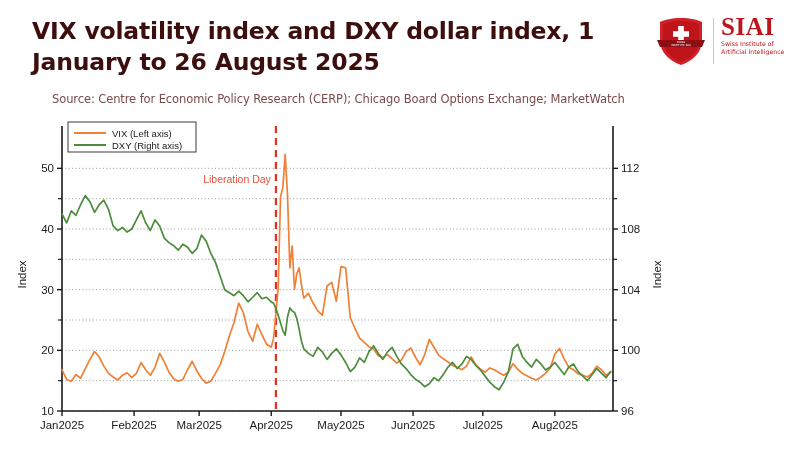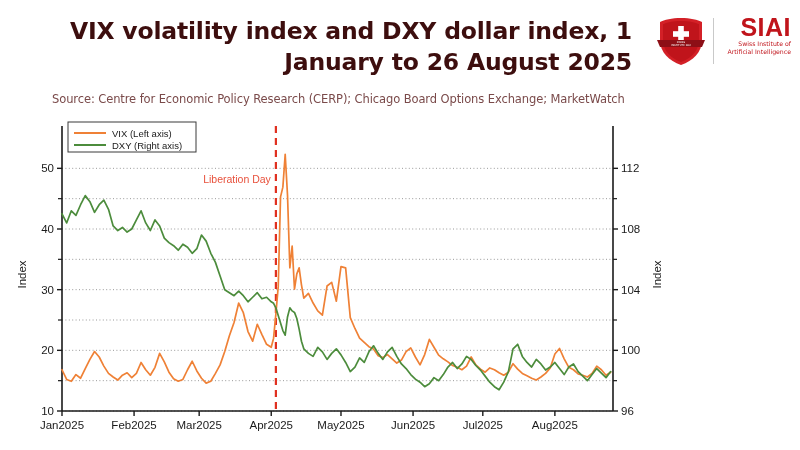--- a/index.html
+++ b/index.html
@@ -15,21 +15,20 @@
     font-family: "Liberation Sans", sans-serif;
     color: #3d0e0e;
   }
 
   
   #header {
     position: absolute;
     left: 0; top: 0;
     width: 740px;
     height: 118px;
-    text-align: right;
   }
   #title {
     position: absolute;
     left: 32px;
     top: 16px;
     width: 600px;
     font-size: 23.5px;
     font-weight: bold;
     line-height: 31px;
     letter-spacing: -0.2px;
@@ -68,21 +67,21 @@
     height: 46px;
     background: #c9c9c9;
   }
   #logo-text-wrap {
     position: absolute;
     left: 66px;
     top: 0px;
     width: 70px;
   }
   #logo-siai {
-    font-family: Liberation Sans, sans-serif;
+    font-family: Liberation Serif, serif;
     font-weight: bold;
     font-size: 25px;
     line-height: 26px;
     color: #c0141b;
     letter-spacing: 0.5px;
   }
   .logo-sub {
     font-family: "DejaVu Sans", sans-serif;
     font-size: 6.2px;
     line-height: 8px;

